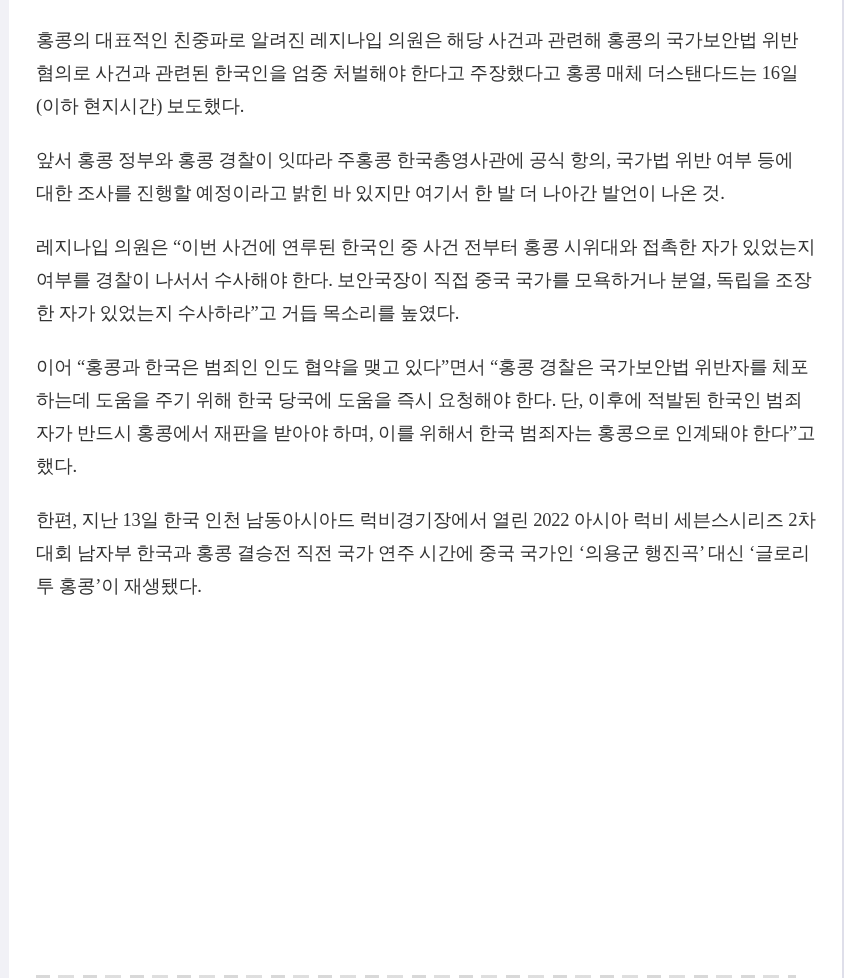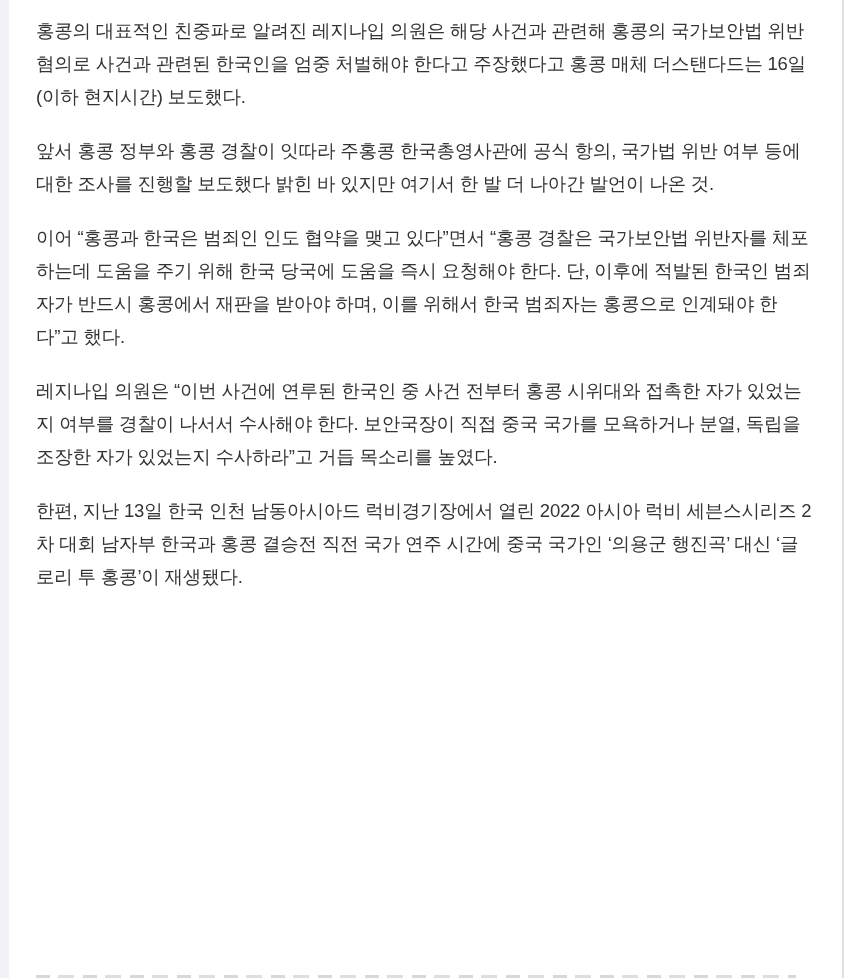--- a/index.html
+++ b/index.html
@@ -32,22 +32,23 @@
     top: 14px;
     width: 780px;
     color: #333333;
     font-size: 18.5px;
     line-height: 33px;
     letter-spacing: -0.2px;
     word-break: break-all;
     text-align: left;
   }
   .article p {
-    margin: 0 0 21px 0;
+    margin: 10px 0 21px 0;
     padding: 0;
+    font-family: Liberation Serif, serif;
   }
   
   .clipped-next-line {
     position: absolute;
     left: 36px;
     bottom: 0;
     width: 760px;
     height: 3px;
     background: repeating-linear-gradient(
       90deg,
@@ -60,19 +61,19 @@
   }
 </style>
 </head>
 <body>
 
 <div class="left-gutter"></div>
 <div class="right-border"></div>
 
 <div class="article">
   <p>홍콩의 대표적인 친중파로 알려진 레지나입 의원은 해당 사건과 관련해 홍콩의 국가보안법 위반 혐의로 사건과 관련된 한국인을 엄중 처벌해야 한다고 주장했다고 홍콩 매체 더스탠다드는 16일 (이하 현지시간) 보도했다.</p>
-  <p>앞서 홍콩 정부와 홍콩 경찰이 잇따라 주홍콩 한국총영사관에 공식 항의, 국가법 위반 여부 등에 대한 조사를 진행할 보도했다 밝힌 바 있지만 여기서 한 발 더 나아간 발언이 나온 것.</p>
+  <p>앞서 홍콩 정부와 홍콩 경찰이 잇따라 주홍콩 한국총영사관에 공식 항의, 국가법 위반 여부 등에 대한 조사를 진행할 예정이라고 밝힌 바 있지만 여기서 한 발 더 나아간 발언이 나온 것.</p>
+  <p>레지나입 의원은 “이번 사건에 연루된 한국인 중 사건 전부터 홍콩 시위대와 접촉한 자가 있었는지 여부를 경찰이 나서서 수사해야 한다. 보안국장이 직접 중국 국가를 모욕하거나 분열, 독립을 조장한 자가 있었는지 수사하라”고 거듭 목소리를 높였다.</p>
   <p>이어 “홍콩과 한국은 범죄인 인도 협약을 맺고 있다”면서 “홍콩 경찰은 국가보안법 위반자를 체포하는데 도움을 주기 위해 한국 당국에 도움을 즉시 요청해야 한다. 단, 이후에 적발된 한국인 범죄자가 반드시 홍콩에서 재판을 받아야 하며, 이를 위해서 한국 범죄자는 홍콩으로 인계돼야 한다”고 했다.</p>
-  <p>레지나입 의원은 “이번 사건에 연루된 한국인 중 사건 전부터 홍콩 시위대와 접촉한 자가 있었는지 여부를 경찰이 나서서 수사해야 한다. 보안국장이 직접 중국 국가를 모욕하거나 분열, 독립을 조장한 자가 있었는지 수사하라”고 거듭 목소리를 높였다.</p>
   <p>한편, 지난 13일 한국 인천 남동아시아드 럭비경기장에서 열린 2022 아시아 럭비 세븐스시리즈 2차 대회 남자부 한국과 홍콩 결승전 직전 국가 연주 시간에 중국 국가인 ‘의용군 행진곡’ 대신 ‘글로리 투 홍콩’이 재생됐다.</p>
 </div>
 
 <div class="clipped-next-line"></div>
 
 </body></html>

